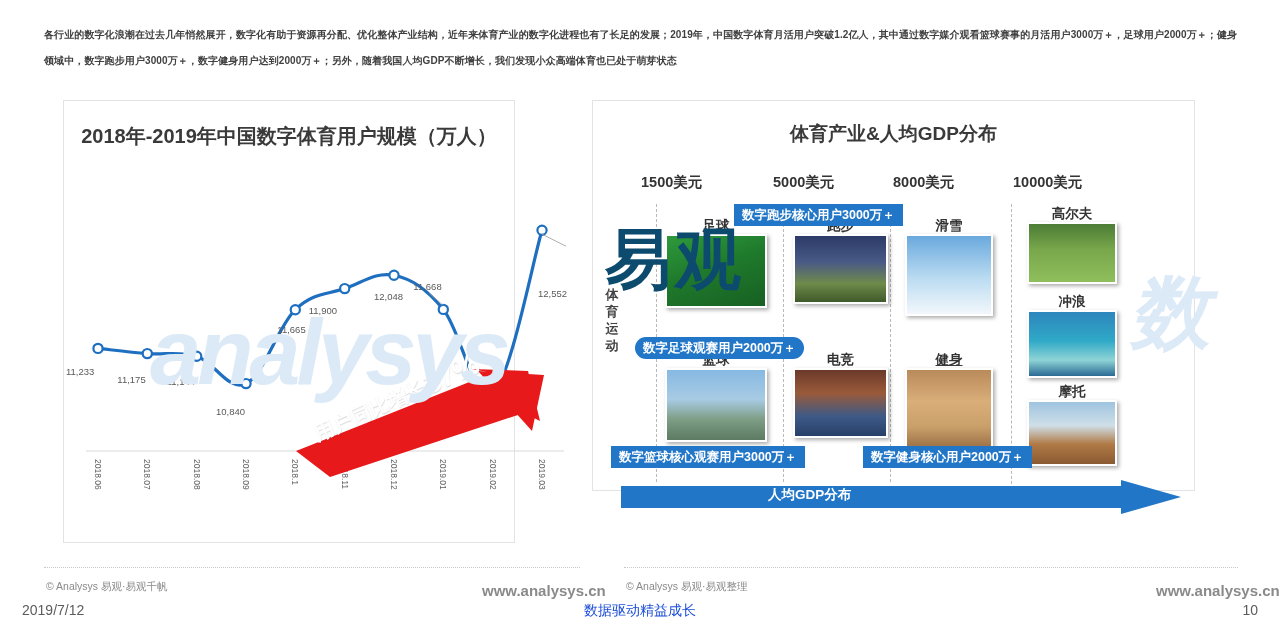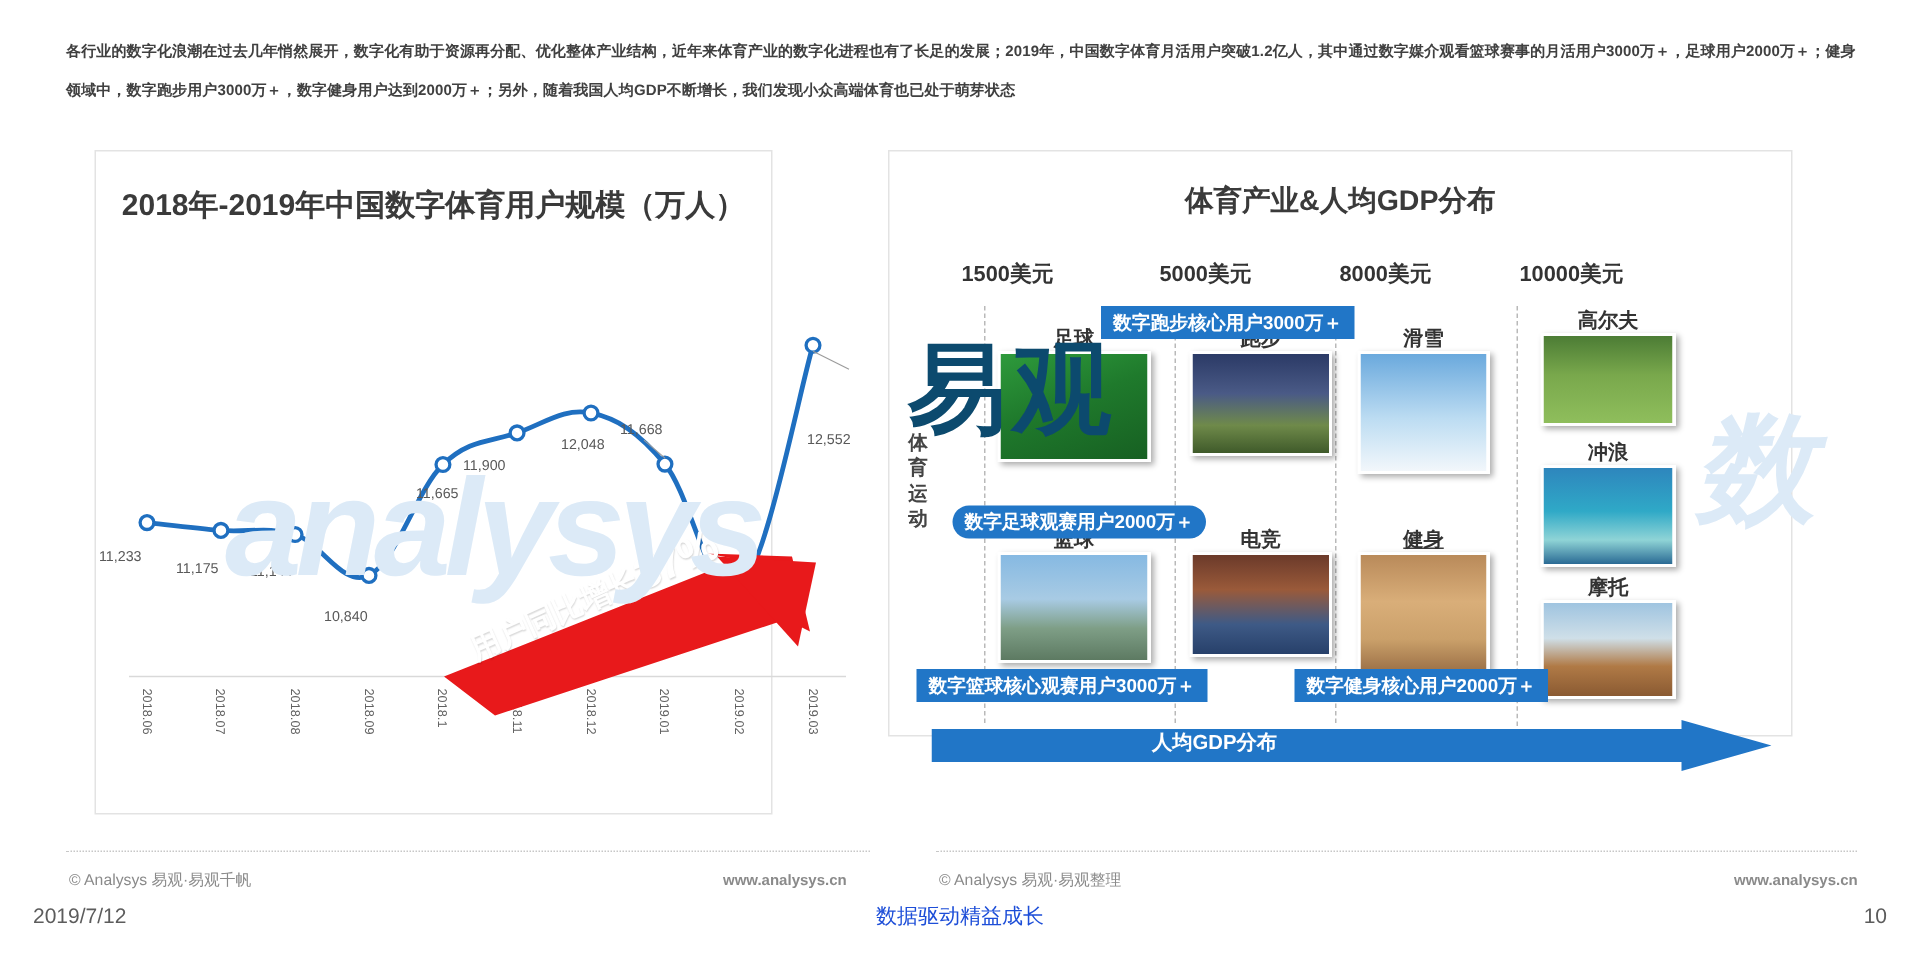--- a/index.html
+++ b/index.html
@@ -123,21 +123,21 @@
   }
 
   
   .footer-rule {
     position:absolute; height:0; border-top:1px dotted #c7c7c7;
   }
   .footer-copy {
     position:absolute; font-size:10.5px; color:#8a8a8a; white-space:nowrap;
   }
   .footer-url {
-    position:absolute; font-size:10px; color:#8a8a8a; white-space:nowrap;
+    position:absolute; font-size:15px; color:#8a8a8a; white-space:nowrap;
     font-weight:700;
   }
   #slide-date {
     position:absolute; left:22px; top:602px; font-size:14px; color:#5c5c5c;
   }
   #slide-tagline {
     position:absolute; left:0; right:0; top:602px; text-align:center;
     font-size:14px; color:#1d4ed8;
   }
   #slide-number {

